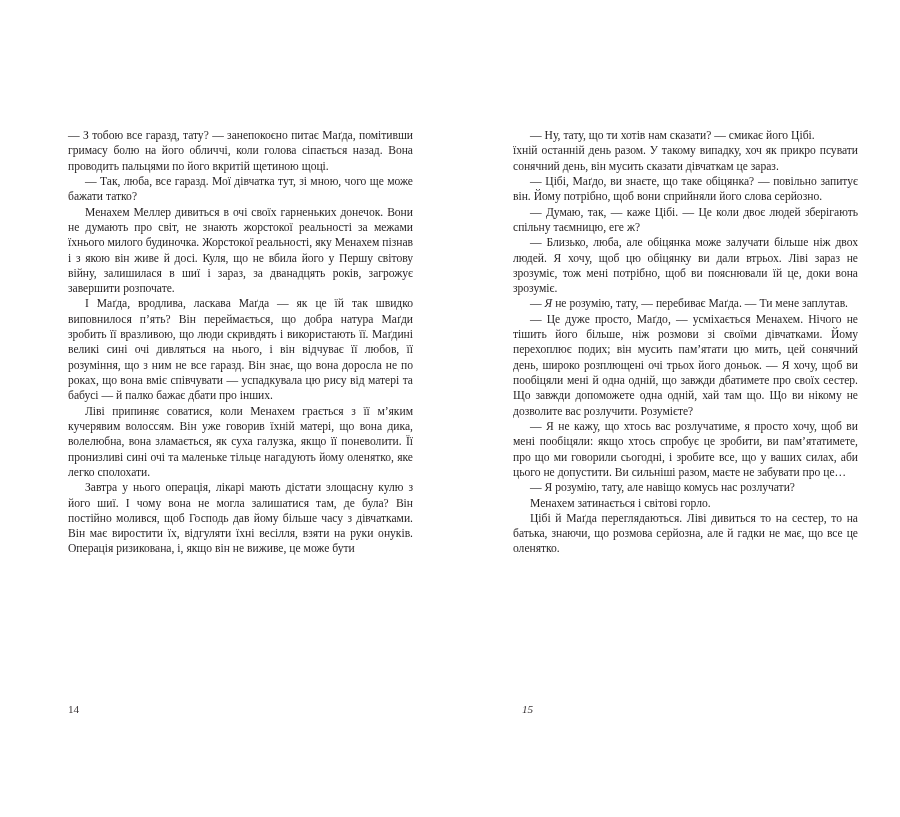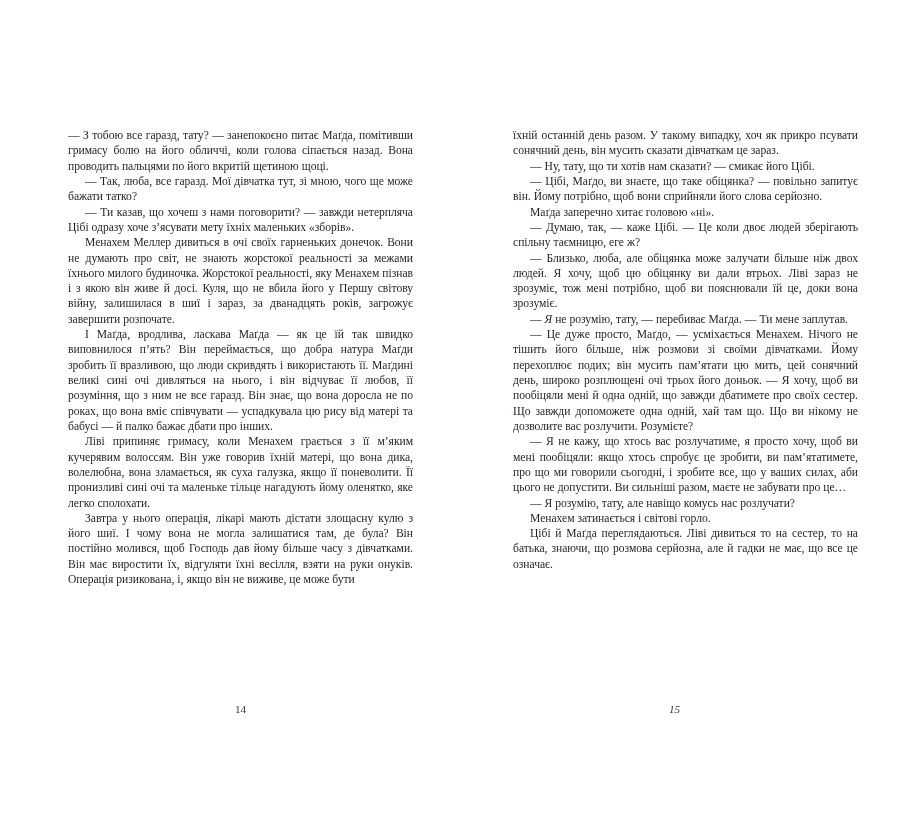--- a/index.html
+++ b/index.html
@@ -57,64 +57,61 @@
   }
   .para.noindent {
     text-indent: 0;
   }
   .para em {
     font-style: italic;
   }
   .folio {
     position: absolute;
     width: 345px;
-    text-align: center;
     font-size: 11.2px;
     line-height: 14px;
     color: #3a3537;
   }
   .page-left .folio {
     left: 68px;
     top: 702px;
   }
   .page-right .folio {
-    left: 52px;
+    left: 72px;
     top: 702px;
     font-style: italic;
   }
 </style>
 </head>
 <body>
 
 <div class="spread">
 
   <div class="page page-left">
     <div class="page-body">
       <p class="para noindent">— З тобою все гаразд, тату? — занепокоєно питає Маґда, помітивши гримасу болю на його обличчі, коли голова сіпається назад. Вона проводить пальцями по його вкритій щетиною щоці.</p>
       <p class="para">— Так, люба, все гаразд. Мої дівчатка тут, зі мною, чого ще може бажати татко?</p>
-      <p class="para">— Ти казав, що хочеш з нами поговорити? — завжди нетерпляча Цібі одразу хоче з’ясувати мету їхніх маленьких «зборів».</p>
       <p class="para">Менахем Меллер дивиться в очі своїх гарненьких донечок. Вони не думають про світ, не знають жорстокої реальності за межами їхнього милого будиночка. Жорстокої реальності, яку Менахем пізнав і з якою він живе й досі. Куля, що не вбила його у Першу світову війну, залишилася в шиї і зараз, за дванадцять років, загрожує завершити розпочате.</p>
       <p class="para">І Маґда, вродлива, ласкава Маґда — як це їй так швидко виповнилося п’ять? Він переймається, що добра натура Маґди зробить її вразливою, що люди скривдять і використають її. Маґдині великі сині очі дивляться на нього, і він відчуває її любов, її розуміння, що з ним не все гаразд. Він знає, що вона доросла не по роках, що вона вміє співчувати — успадкувала цю рису від матері та бабусі — й палко бажає дбати про інших.</p>
-      <p class="para">Ліві припиняє гримасу, коли Менахем грається з її м’яким кучерявим волоссям. Він уже говорив їхній матері, що вона дика, волелюбна, вона зламається, як суха галузка, якщо її поневолити. Її пронизливі сині очі та маленьке тільце нагадують йому оленятко, яке легко сполохати.</p>
+      <p class="para">Ліві припиняє соватися, коли Менахем грається з її м’яким кучерявим волоссям. Він уже говорив їхній матері, що вона дика, волелюбна, вона зламається, як суха галузка, якщо її поневолити. Її пронизливі сині очі та маленьке тільце нагадують йому оленятко, яке легко сполохати.</p>
       <p class="para">Завтра у нього операція, лікарі мають дістати злощасну кулю з його шиї. І чому вона не могла залишатися там, де була? Він постійно молився, щоб Господь дав йому більше часу з дівчатками. Він має виростити їх, відгуляти їхні весілля, взяти на руки онуків. Операція ризикована, і, якщо він не виживе, це може бути</p>
     </div>
     <div class="folio">14</div>
   </div>
 
   <div class="page page-right">
     <div class="page-body">
+        <p class="para">— Ну, тату, що ти хотів нам сказати? — смикає його Цібі.</p>
         <p class="para noindent">їхній останній день разом. У такому випадку, хоч як прикро псувати сонячний день, він мусить сказати дівчаткам це зараз.</p>
-        <p class="para">— Ну, тату, що ти хотів нам сказати? — смикає його Цібі.</p>
         <p class="para">— Цібі, Маґдо, ви знаєте, що таке обіцянка? — повільно запитує він. Йому потрібно, щоб вони сприйняли його слова серйозно.</p>
-        <p class="para">Маґда заперечно хитає головою «ні».</p>
         <p class="para">— Думаю, так, — каже Цібі. — Це коли двоє людей зберігають спільну таємницю, еге ж?</p>
         <p class="para">— Близько, люба, але обіцянка може залучати більше ніж двох людей. Я хочу, щоб цю обіцянку ви дали втрьох. Ліві зараз не зрозуміє, тож мені потрібно, щоб ви пояснювали їй це, доки вона зрозуміє.</p>
         <p class="para">— <em>Я</em> не розумію, тату, — перебиває Маґда. — Ти мене заплутав.</p>
         <p class="para">— Це дуже просто, Маґдо, — усміхається Менахем. Нічого не тішить його більше, ніж розмови зі своїми дівчатками. Йому перехоплює подих; він мусить пам’ятати цю мить, цей сонячний день, широко розплющені очі трьох його доньок. — Я хочу, щоб ви пообіцяли мені й одна одній, що завжди дбатимете про своїх сестер. Що завжди допоможете одна одній, хай там що. Що ви нікому не дозволите вас розлучити. Розумієте?</p>
         <p class="para">— Я не кажу, що хтось вас розлучатиме, я просто хочу, щоб ви мені пообіцяли: якщо хтось спробує це зробити, ви пам’ятатимете, про що ми говорили сьогодні, і зробите все, що у ваших силах, аби цього не допустити. Ви сильніші разом, маєте не забувати про це…</p>
         <p class="para">— Я розумію, тату, але навіщо комусь нас розлучати?</p>
         <p class="para">Менахем затинається і світові горло.</p>
-        <p class="para">Цібі й Маґда переглядаються. Ліві дивиться то на сестер, то на батька, знаючи, що розмова серйозна, але й гадки не має, що все це означає.</p>
+        <p class="para">Цібі й Маґда переглядаються. Ліві дивиться то на сестер, то на батька, знаючи, що розмова серйозна, але й гадки не має, що все це оленятко.</p>
       </div>
     <div class="folio">15</div>
   </div>
 
 </div>
 
 </body></html>

